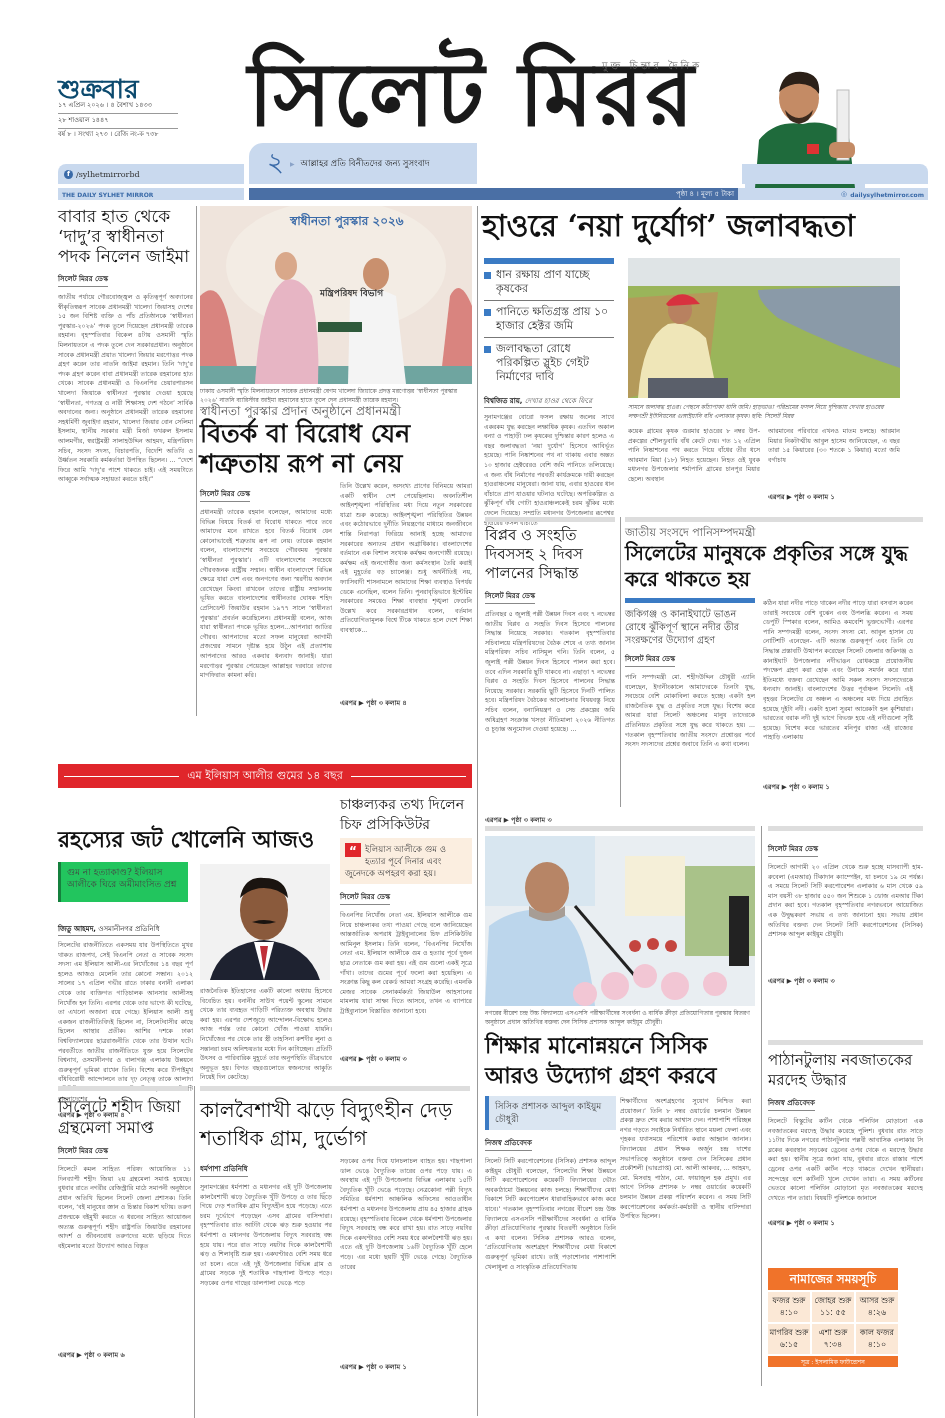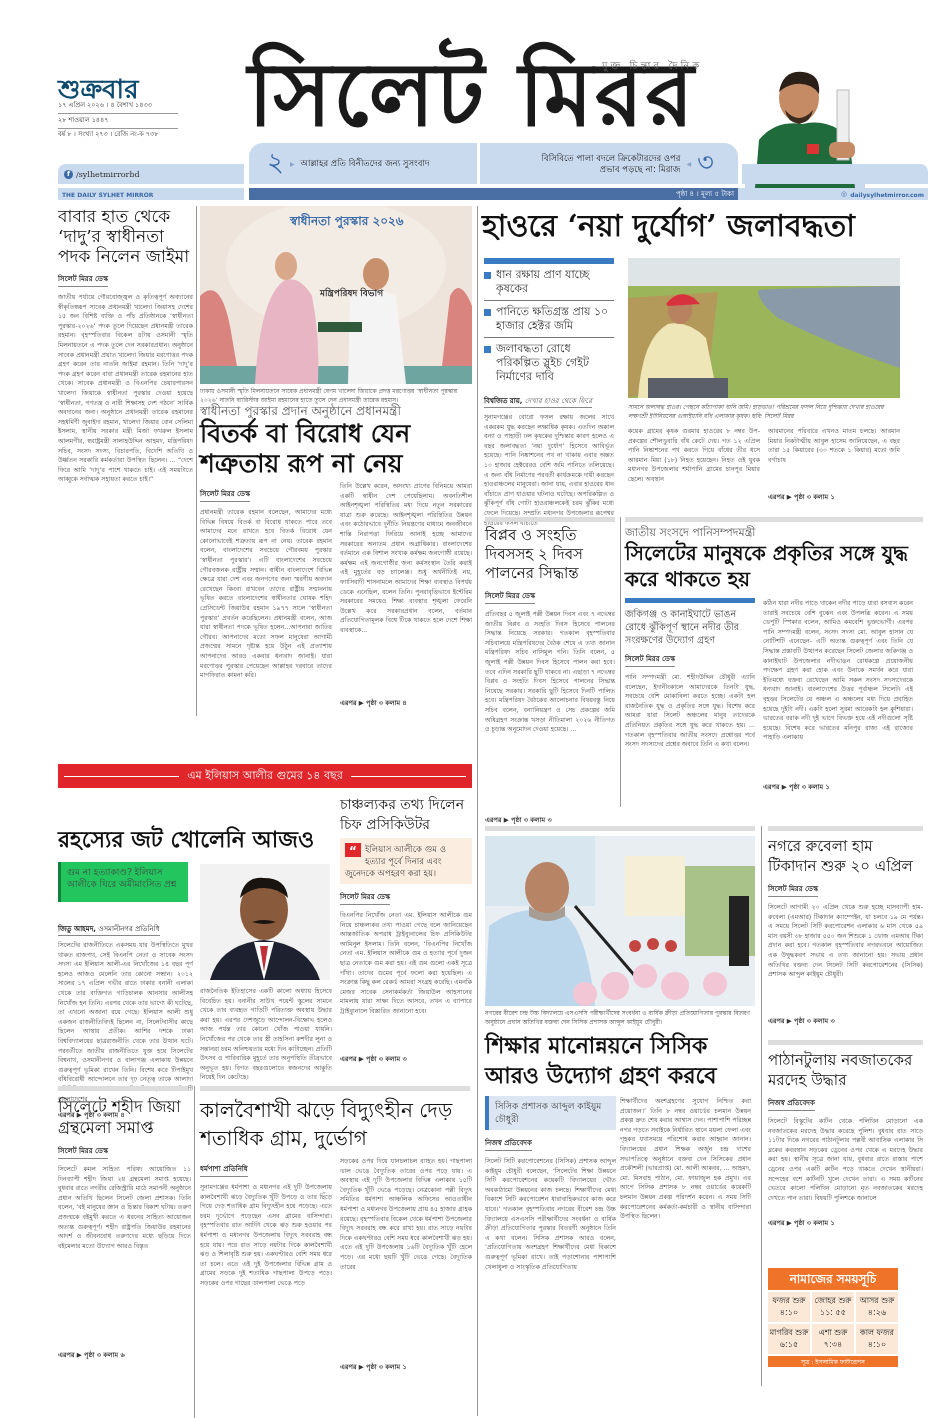--- a/index.html
+++ b/index.html
@@ -47,25 +47,20 @@
 
   <div class="abs" style="left:58px;top:164px;width:186px;height:20px;background:#c9d9ee;border-radius:8px 0 0 0;display:flex;align-items:center;padding-left:6px;gap:3px">
     <span style="width:9px;height:9px;border-radius:50%;background:#3a6aa8;color:#fff;font-size:7px;font-weight:bold;display:inline-flex;align-items:center;justify-content:center">f</span>
     <span style="font-size:8px;color:#333" class="serif">/sylhetmirrorbd</span>
   </div>
 
   <div class="abs" style="left:249px;top:143px;width:228px;height:41px;background:#c9d9ee;border-radius:14px 0 0 0;display:flex;align-items:center;gap:6px;padding-left:18px">
     <span style="font-size:26px;color:#3a6aa8">২</span>
     <span style="font-size:6px;color:#8aa3c8">▶</span>
     <span style="font-size:8.5px;color:#222">আল্লাহর প্রতি বিনীতদের জন্য সুসংবাদ</span>
-  </div>
-  <div class="abs" style="left:478px;top:143px;width:260px;height:41px;background:#c9d9ee;border-radius:0 14px 0 0;border-left:2px solid #fff;display:flex;align-items:center;justify-content:flex-end;gap:6px;padding-right:24px">
-    <span style="font-size:8.5px;color:#222;text-align:right;width:150px;line-height:11px">বিসিবিতে পালা বদলে ক্রিকেটারদের ওপর প্রভাব পড়ছে না: মিরাজ</span>
-    <span style="font-size:6px;color:#8aa3c8">◀</span>
-    <span style="font-size:26px;color:#3a6aa8">৩</span>
   </div>
   <div class="abs" style="left:742px;top:164px;width:186px;height:20px;background:#c9d9ee;border-radius:0 8px 0 0"></div>
 
   <div class="abs" style="left:58px;top:188px;width:186px;height:12px;background:#c9d9ee;display:flex;align-items:center;padding-left:4px">
     <span style="font-size:6px;font-weight:bold;color:#3a6aa8">THE DAILY SYLHET MIRROR</span>
   </div>
   <div class="abs" style="left:249px;top:188px;width:489px;height:12px;background:#4a6fa5;display:flex;align-items:center;justify-content:flex-end;padding-right:4px">
     <span style="font-size:7px;color:#fff">পৃষ্ঠা ৪ । মূল্য ৫ টাকা</span>
   </div>
   <div class="abs" style="left:738px;top:188px;width:190px;height:12px;background:#c9d9ee;display:flex;align-items:center;justify-content:flex-end;padding-right:4px;gap:3px">
@@ -268,21 +263,20 @@
     </div>
     <div style="width:131px">
       <div class="body-text" style="height:290px">শিক্ষার্থীদের অংশগ্রহণের সুযোগ নিশ্চিত করা প্রয়োজন।’ তিনি ৮ নম্বর ওয়ার্ডের চলমান উন্নয়ন প্রকল্প দ্রুত শেষ করার আশ্বাস দেন। পাশাপাশি পরিচ্ছন্ন নগর গড়তে সবাইকে নির্ধারিত স্থানে ময়লা ফেলা এবং গৃহকর যথাসময়ে পরিশোধ করার আহ্বান জানান। বিদ্যালয়ের প্রধান শিক্ষক অর্জুন চন্দ্র দাশের সভাপতিত্বে অনুষ্ঠানে বক্তব্য দেন সিসিকের প্রধান প্রকৌশলী (ভারপ্রাপ্ত) মো. আলী আকবর, ... আহমদ, মো. মিসবাহ পাঠান, মো. ফায়াজুল হক প্রমুখ। এর আগে সিসিক প্রশাসক ৮ নম্বর ওয়ার্ডের কয়েকটি চলমান উন্নয়ন প্রকল্প পরিদর্শন করেন। এ সময় সিটি করপোরেশনের কর্মকর্তা-কর্মচারী ও স্থানীয় বাসিন্দারা উপস্থিত ছিলেন।</div>
     </div>
   </div>
 </div>
 
 <div class="vrule" style="left:761px;top:826px;height:560px"></div>
 <div class="abs greybar" style="left:768px;top:826px;width:155px"></div>
 <div class="abs" style="left:768px;top:836px;width:155px;height:220px">
-  <div class="hl serif" style="font-size:15px;line-height:20px">নগরে রুবেলা হাম টিকাদান শুরু ২০ এপ্রিল</div>
   <div class="byline">সিলেট মিরর ডেস্ক</div>
   <div class="body-text" style="height:106px">সিলেটে আগামী ২০ এপ্রিল থেকে শুরু হচ্ছে মাসব্যাপী হাম-রুবেলা (এমআর) টিকাদান ক্যাম্পেইন, যা চলবে ১৯ মে পর্যন্ত। এ সময়ে সিলেট সিটি করপোরেশন এলাকার ৬ মাস থেকে ৫৯ মাস বয়সী ৩৮ হাজার ৫৫০ জন শিশুকে ১ ডোজ এমআর টিকা প্রদান করা হবে। গতকাল বৃহস্পতিবার নগরভবনে আয়োজিত এক উদ্বুদ্ধকরণ সভায় এ তথ্য জানানো হয়। সভায় প্রধান অতিথির বক্তব্য দেন সিলেট সিটি করপোরেশনের (সিসিক) প্রশাসক আব্দুল কাইয়ুম চৌধুরী।</div>
   <div class="jump" style="margin-top:8px">এরপর ▶ পৃষ্ঠা ৩ কলাম ৩</div>
 </div>
 <div class="abs greybar" style="left:768px;top:1040px;width:155px"></div>
 <div class="abs" style="left:768px;top:1050px;width:155px;height:210px">
   <div class="hl serif" style="font-size:15px;line-height:20px">পাঠানটুলায় নবজাতকের মরদেহ উদ্ধার</div>
   <div class="byline">নিজস্ব প্রতিবেদক</div>
   <div class="body-text" style="height:96px">সিলেটে বিস্কুটের কার্টন থেকে পলিথিন মোড়ানো এক নবজাতকের মরদেহ উদ্ধার করেছে পুলিশ। বুধবার রাত সাড়ে ১১টার দিকে নগরের পাঠানটুলার পল্লবী আবাসিক এলাকার সি ব্লকের কবরস্থান সড়কের ড্রেনের ওপর থেকে এ মরদেহ উদ্ধার করা হয়। স্থানীয় সূত্রে জানা যায়, বুধবার রাতে রাস্তার পাশে ড্রেনের ওপর একটি কার্টন পড়ে থাকতে দেখেন স্থানীয়রা। সন্দেহের বশে কার্টনটি খুলে দেখেন তারা। এ সময় কার্টনের ভেতরে কালো পলিথিন মোড়ানো মৃত নবজাতকের মরদেহ দেখতে পান তারা। বিষয়টি পুলিশকে জানালে</div>
   <div class="jump" style="margin-top:6px">এরপর ▶ পৃষ্ঠা ৩ কলাম ১</div>

